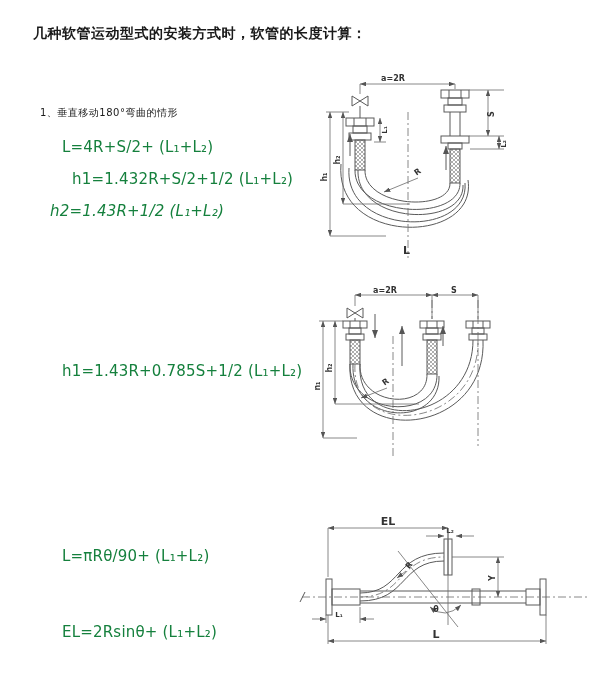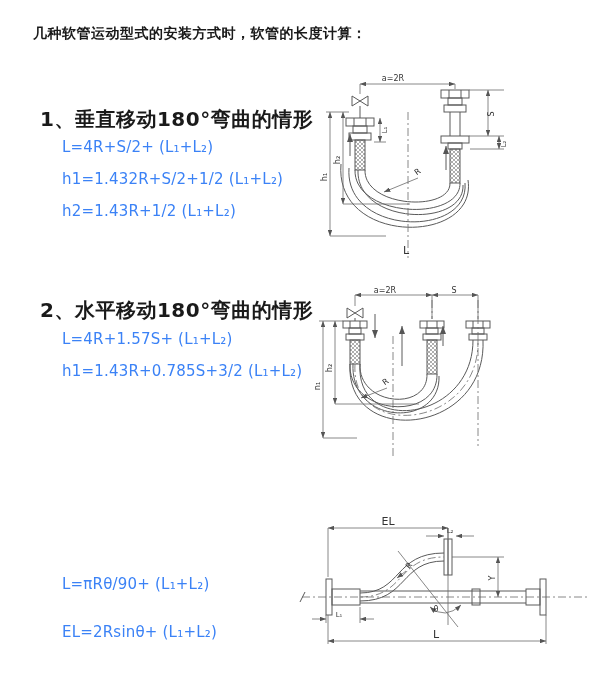--- a/index.html
+++ b/index.html
@@ -5,27 +5,27 @@
   html,body{margin:0;padding:0;background:#fff;}
   .page{
     position:relative;width:600px;height:675px;background:#fff;overflow:hidden;
     font-family:"DejaVu Sans","Liberation Sans",sans-serif;color:#1a1a1a;
   }
   .doc-title{
     position:absolute;left:33px;top:25px;font-size:14px;font-weight:bold;
     letter-spacing:0.5px;white-space:nowrap;
   }
   .sec-heading{
-    position:absolute;font-size:20px;font-weight:bold;letter-spacing:0.5px;white-space:nowrap;
+    position:absolute;font-size:10px;font-weight:normal;letter-spacing:0.5px;white-space:nowrap;
   }
   .formula{
-    position:absolute;font-size:15px;font-weight:normal;color:#3b82f6;
+    position:absolute;font-size:15px;font-weight:normal;color:#15803d;
     letter-spacing:0.2px;white-space:nowrap;
   }
-  .diagram{position:absolute;}
+  .diagram{position:absolute;font-weight:bold;}
   svg{display:block;}
   svg text{
     font-family:"DejaVu Sans","Liberation Sans",sans-serif;
     fill:#333;stroke:none;
   }
   .dim-label{font-size:8px;}
   .dim-label-sm{font-size:7px;}
   .dim-label-lg{font-size:11px;}
   .ln{stroke:#5a5a5a;stroke-width:1;fill:none;}
   .lnt{stroke:#6a6a6a;stroke-width:0.8;fill:none;}
@@ -34,22 +34,22 @@
 </style>
 </head>
 <body>
 
 <div class="page">
 
   <div class="doc-title">几种软管运动型式的安装方式时，软管的长度计算：</div>
 
   <div class="sec-heading" style="left:40px;top:106px;">1、垂直移动180°弯曲的情形</div>
   <div class="formula" style="left:62px;top:138px;">L=4R+S/2+ (L₁+L₂)</div>
-  <div class="formula" style="left:62px;top:170px;text-align:right;">h1=1.432R+S/2+1/2 (L₁+L₂)</div>
-  <div class="formula" style="left:62px;top:202px;">h2=1.43R+1/2 (L₁+L₂)</div>
+  <div class="formula" style="left:72px;top:170px;text-align:right;">h1=1.432R+S/2+1/2 (L₁+L₂)</div>
+  <div class="formula" style="left:50px;top:202px;font-style:italic;">h2=1.43R+1/2 (L₁+L₂)</div>
 
   <div class="diagram" style="left:318px;top:72px;">
     <svg width="268" height="188" viewBox="0 0 268 188">
       <defs>
         <marker id="d1a" viewBox="0 0 8 6" refX="8" refY="3" markerWidth="8" markerHeight="6" orient="auto-start-reverse">
           <path d="M0,0 L8,3 L0,6 Z" fill="#555"></path>
         </marker>
         <pattern id="d1h" width="4" height="4" patternUnits="userSpaceOnUse">
           <path d="M0,4 L4,0 M0,0 L4,4" stroke="#777" stroke-width="0.6"></path>
         </pattern>
@@ -136,23 +136,21 @@
 
       <g>
         <line class="lnt" x1="100" y1="106" x2="66" y2="120" marker-end="url(#d1a)"></line>
         <text class="dim-label" x="101" y="102" transform="rotate(-35 101 102)" text-anchor="middle">R</text>
       </g>
 
       <text class="dim-label-lg" x="85" y="182">L</text>
     </svg>
   </div>
 
-  <div class="sec-heading" style="left:40px;top:297px;">2、水平移动180°弯曲的情形</div>
-  <div class="formula" style="left:62px;top:330px;">L=4R+1.57S+ (L₁+L₂)</div>
-  <div class="formula" style="left:62px;top:362px;">h1=1.43R+0.785S+3/2 (L₁+L₂)</div>
+  <div class="formula" style="left:62px;top:362px;">h1=1.43R+0.785S+1/2 (L₁+L₂)</div>
 
   <div class="diagram" style="left:315px;top:286px;">
     <svg width="285" height="172" viewBox="0 0 285 172">
       <defs>
         <marker id="d2a" viewBox="0 0 8 6" refX="8" refY="3" markerWidth="8" markerHeight="6" orient="auto-start-reverse">
           <path d="M0,0 L8,3 L0,6 Z" fill="#555"></path>
         </marker>
         <pattern id="d2h" width="4" height="4" patternUnits="userSpaceOnUse">
           <path d="M0,4 L4,0 M0,0 L4,4" stroke="#777" stroke-width="0.6"></path>
         </pattern>
@@ -235,21 +233,21 @@
         <line class="ln" x1="60" y1="28" x2="60" y2="52" marker-end="url(#d2a)"></line>
       </g>
 
       <g>
         <line class="lnt" x1="72" y1="102" x2="46" y2="112" marker-end="url(#d2a)"></line>
         <text class="dim-label" x="72" y="98" transform="rotate(-35 72 98)" text-anchor="middle">R</text>
       </g>
     </svg>
   </div>
 
-  <div class="formula" style="left:62px;top:547px;margin-top:28px;">L=πRθ/90+ (L₁+L₂)</div>
+  <div class="formula" style="left:62px;top:547px;">L=πRθ/90+ (L₁+L₂)</div>
   <div class="formula" style="left:62px;top:623px;">EL=2Rsinθ+ (L₁+L₂)</div>
 
   <div class="diagram" style="left:298px;top:515px;">
     <svg width="300" height="145" viewBox="0 0 300 145">
       <defs>
         <marker id="d3a" viewBox="0 0 8 6" refX="8" refY="3" markerWidth="8" markerHeight="6" orient="auto-start-reverse">
           <path d="M0,0 L8,3 L0,6 Z" fill="#555"></path>
         </marker>
       </defs>
 

